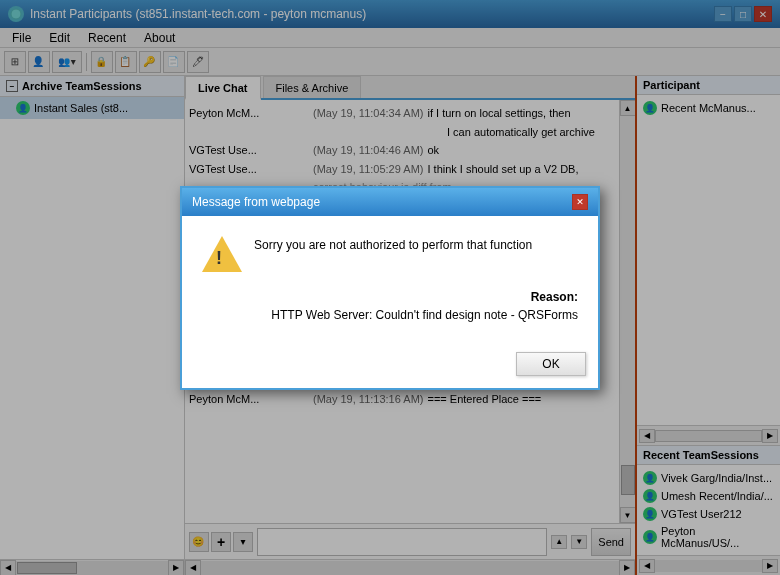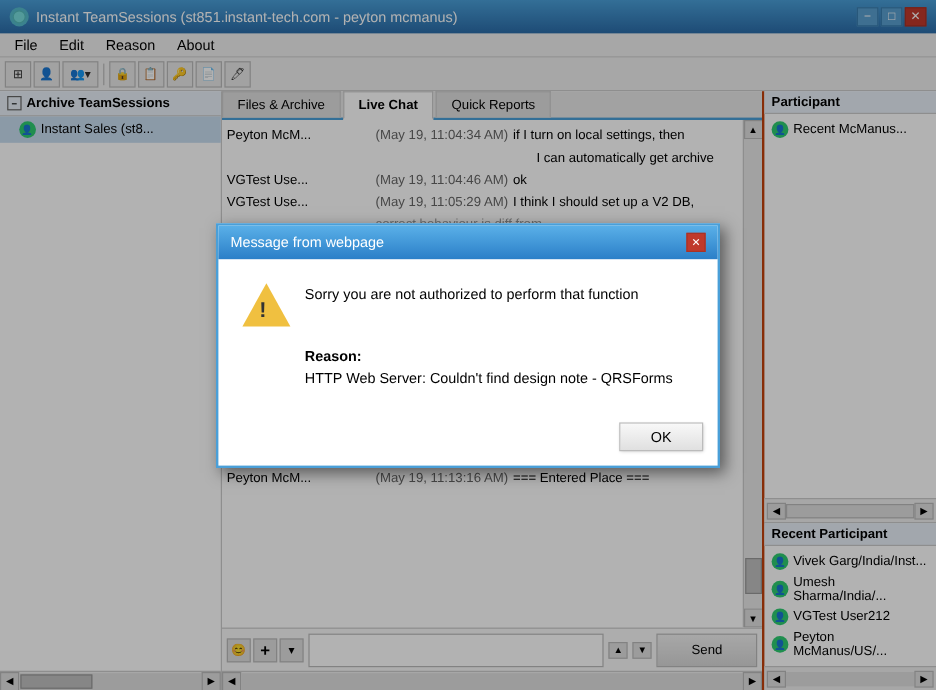--- a/index.html
+++ b/index.html
@@ -246,21 +246,21 @@
     }
     .chat-input-field {
       flex: 1;
       height: 28px;
       border: 1px solid #bbb;
       padding: 2px 4px;
       font-size: 11px;
     }
     .send-btn {
       height: 28px;
-      padding: 0 28px;
+      padding: 0 6px;
       background: linear-gradient(to bottom, #f0f0f0, #d8d8d8);
       border: 1px solid #bbb;
       cursor: pointer;
       font-size: 11px;
     }
 
     
     .right-panel {
       width: 145px;
       background: white;
@@ -373,20 +373,21 @@
       color: #333;
     }
     .modal-text {
       font-size: 12px;
       line-height: 1.5;
     }
     .modal-reason {
       font-size: 12px;
       padding-left: 52px;
       line-height: 1.5;
+      text-align: right;
     }
     .modal-reason-label { font-weight: bold; }
     .modal-footer {
       display: flex;
       justify-content: flex-end;
       padding: 8px 12px 12px;
     }
     .ok-btn {
       width: 70px;
       height: 24px;
@@ -456,33 +457,33 @@
 </head>
 <body>
 
 <div class="title-bar">
   <div class="title-bar-left">
     <div class="title-bar-icon">
       <svg width="12" height="12" viewBox="0 0 12 12">
           <circle cx="6" cy="6" r="5" fill="#7dd" stroke="#5bb" stroke-width="1"></circle>
         </svg>
     </div>
-    <span class="title-bar-title">Instant TeamSessions (st851.instant-tech.com - peyton mcmanus)</span>
+    <span class="title-bar-title">Instant Participants (st851.instant-tech.com - peyton mcmanus)</span>
   </div>
   <div class="title-bar-controls">
     <div class="title-btn">−</div>
     <div class="title-btn">□</div>
     <div class="title-btn close-btn">✕</div>
   </div>
 </div>
 
 <div class="menu-bar">
   <span class="menu-item">File</span>
   <span class="menu-item">Edit</span>
-  <span class="menu-item">Reason</span>
+  <span class="menu-item">Recent</span>
   <span class="menu-item">About</span>
 </div>
 
 <div class="toolbar">
   <div class="toolbar-btn">⊞</div>
   <div class="toolbar-btn">👤</div>
   <div class="toolbar-btn" style="width:30px;">👥▾</div>
   <div class="toolbar-separator"></div>
   <div class="toolbar-btn">🔒</div>
   <div class="toolbar-btn">📋</div>
@@ -507,28 +508,25 @@
       <div class="horiz-scroll-track">
         <div class="horiz-scroll-thumb"></div>
       </div>
       <div class="horiz-scroll-btn">▶</div>
     </div>
   </div>
 
   <div class="center-panel">
 
     <div class="tabs">
+      <div class="tab active">
+        <span>Live Chat</span>
+      </div>
       <div class="tab">
         <span>Files &amp; Archive</span>
-      </div>
-      <div class="tab active">
-        <span>Live Chat</span>
-      </div>
-      <div class="tab">
-        <span>Quick Reports</span>
       </div>
     </div>
 
     <div class="chat-area">
       <div class="chat-messages">
         <div class="chat-message">
           <span class="msg-sender">Peyton McM...</span>
           <span class="msg-time">(May 19, 11:04:34 AM)</span>
           <span class="msg-content">if I turn on local settings, then</span>
         </div>
@@ -642,29 +640,29 @@
     </div>
 
     <div class="right-scrollbar">
       <div style="display:flex; align-items:center; width:100%;">
         <div style="width:16px; height:14px; background:#e0e0e0; border:1px solid #bbb; display:flex; align-items:center; justify-content:center; font-size:8px; cursor:pointer;">◀</div>
         <div style="flex:1; height:12px; background:#e0e0e0; border:1px solid #bbb;"></div>
         <div style="width:16px; height:14px; background:#e0e0e0; border:1px solid #bbb; display:flex; align-items:center; justify-content:center; font-size:8px; cursor:pointer;">▶</div>
       </div>
     </div>
     <div class="divider-section"></div>
-    <div class="right-section-header">Recent Participant</div>
+    <div class="right-section-header">Recent TeamSessions</div>
     <div class="recent-participants">
       <div class="participant-item">
         <div class="person-icon">👤</div>
         <span>Vivek Garg/India/Inst...</span>
       </div>
       <div class="participant-item">
         <div class="person-icon">👤</div>
-        <span>Umesh Sharma/India/...</span>
+        <span>Umesh Recent/India/...</span>
       </div>
       <div class="participant-item">
         <div class="person-icon">👤</div>
         <span>VGTest User212</span>
       </div>
       <div class="participant-item">
         <div class="person-icon">👤</div>
         <span>Peyton McManus/US/...</span>
       </div>
     </div>

